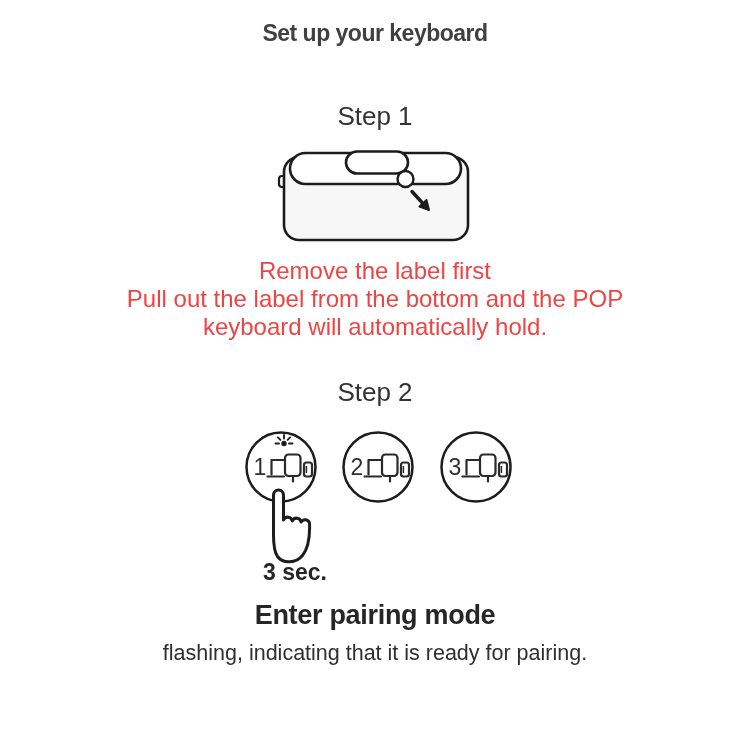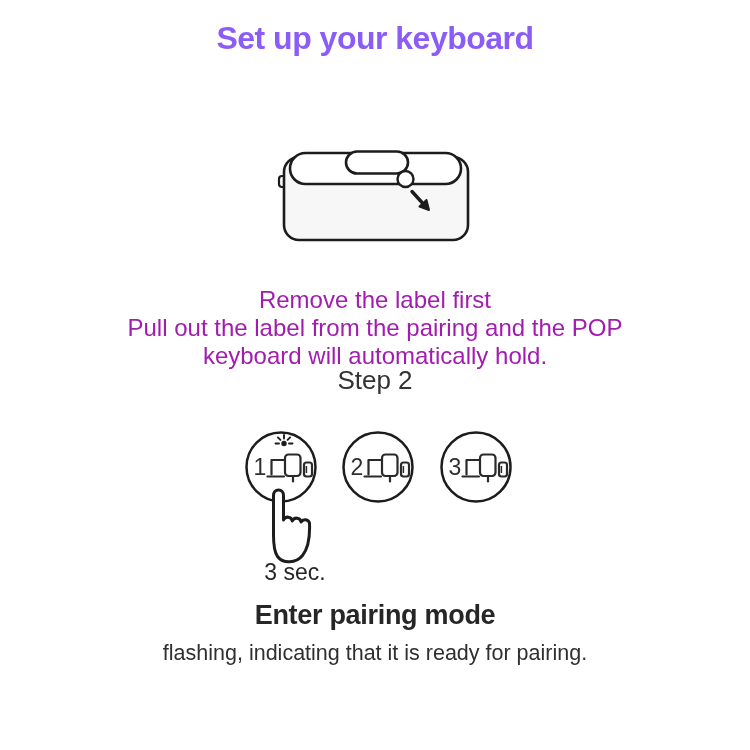--- a/index.html
+++ b/index.html
@@ -7,80 +7,81 @@
     position:relative;
     width:750px;height:750px;
     background:#ffffff;
     font-family:"Liberation Sans","DejaVu Sans",sans-serif;
     color:#2f2f2f;
     overflow:hidden;
   }
   .abs{position:absolute;left:0;width:750px;text-align:center;}
   .page-title{
     top:20px;
-    font-size:32px;font-weight:bold;letter-spacing:-0.5px;color:#8b5cf6;
+    font-size:23px;font-weight:bold;letter-spacing:-0.5px;color:#404040;
   }
   .step-label{
     font-size:26px;font-weight:400;color:#333333;
   }
   .step1-label{top:101px;}
-  .step2-label{top:365px;}
+  .step2-label{top:377px;}
   .para1{
     top:257px;
-    font-size:24px;line-height:28px;font-weight:400;color:#a21caf;margin-top:29px;
+    font-size:24px;line-height:28px;font-weight:400;color:#ef4444;
   }
   .para1 div{white-space:nowrap;}
   .kbd-illu{position:absolute;left:269px;top:138px;}
   .switch-circle{position:absolute;top:429px;}
   .circle-1{left:243px;}
   .circle-2{left:340px;}
   .circle-3{left:438px;}
   .hand{position:absolute;left:258px;top:487px;}
   .hold-label{
     position:absolute;left:240px;top:559px;width:110px;text-align:center;
-    font-size:23px;font-weight:normal;color:#262626;
+    font-size:23px;font-weight:bold;color:#262626;
   }
   .pairing-title{
     top:600px;
     font-size:27px;font-weight:bold;letter-spacing:-0.3px;color:#262626;
   }
   .para2{
     top:641px;
     font-size:21.5px;line-height:25.5px;font-weight:400;color:#2f2f2f;
   }
   .para2 div{white-space:nowrap;}
   svg{display:block;}
 </style>
 </head>
 <body>
 
 <div class="stage">
 
   <div class="abs page-title">Set up your keyboard</div>
 
+  <div class="abs step-label step1-label">Step 1</div>
 
   <svg class="kbd-illu" width="210" height="105" viewBox="0 0 210 105">
 
     <rect x="10" y="38" width="8" height="11" rx="3" fill="#ffffff" stroke="#1c1c1c" stroke-width="2.2"></rect>
 
     <rect x="15" y="19" width="184" height="83" rx="15" fill="#f7f7f7" stroke="#1c1c1c" stroke-width="2.6"></rect>
 
     <rect x="21" y="15" width="171" height="31" rx="15.5" fill="#ffffff" stroke="#1c1c1c" stroke-width="2.6"></rect>
 
     <rect x="77" y="13.5" width="62" height="22" rx="11" fill="#ffffff" stroke="#1c1c1c" stroke-width="2.6"></rect>
 
     <circle cx="136.5" cy="41" r="8" fill="#ffffff" stroke="#1c1c1c" stroke-width="2.4"></circle>
 
     <line x1="143" y1="53.5" x2="153" y2="64.5" stroke="#1c1c1c" stroke-width="3.4" stroke-linecap="round"></line>
     <polygon points="160,72 157.5,62 150.5,68.5" fill="#1c1c1c" stroke="#1c1c1c" stroke-width="2" stroke-linejoin="round"></polygon>
   </svg>
 
   <div class="abs para1">
     <div>Remove the label first</div>
-    <div>Pull out the label from the pairing and the POP</div>
+    <div>Pull out the label from the bottom and the POP</div>
     <div>keyboard will automatically hold.</div>
   </div>
 
   <div class="abs step-label step2-label">Step 2</div>
 
   <svg class="switch-circle circle-1" width="76" height="76" viewBox="0 0 76 76">
     <circle cx="38" cy="38" r="34.5" fill="#ffffff" stroke="#1c1c1c" stroke-width="2.5"></circle>
     <text x="17" y="46" text-anchor="middle" font-size="23" fill="#2f2f2f">1</text>
 
     <path d="M 28.5 45.5 V 31 H 41" fill="none" stroke="#2a2a2a" stroke-width="2.2" stroke-linecap="round" stroke-linejoin="round"></path>

